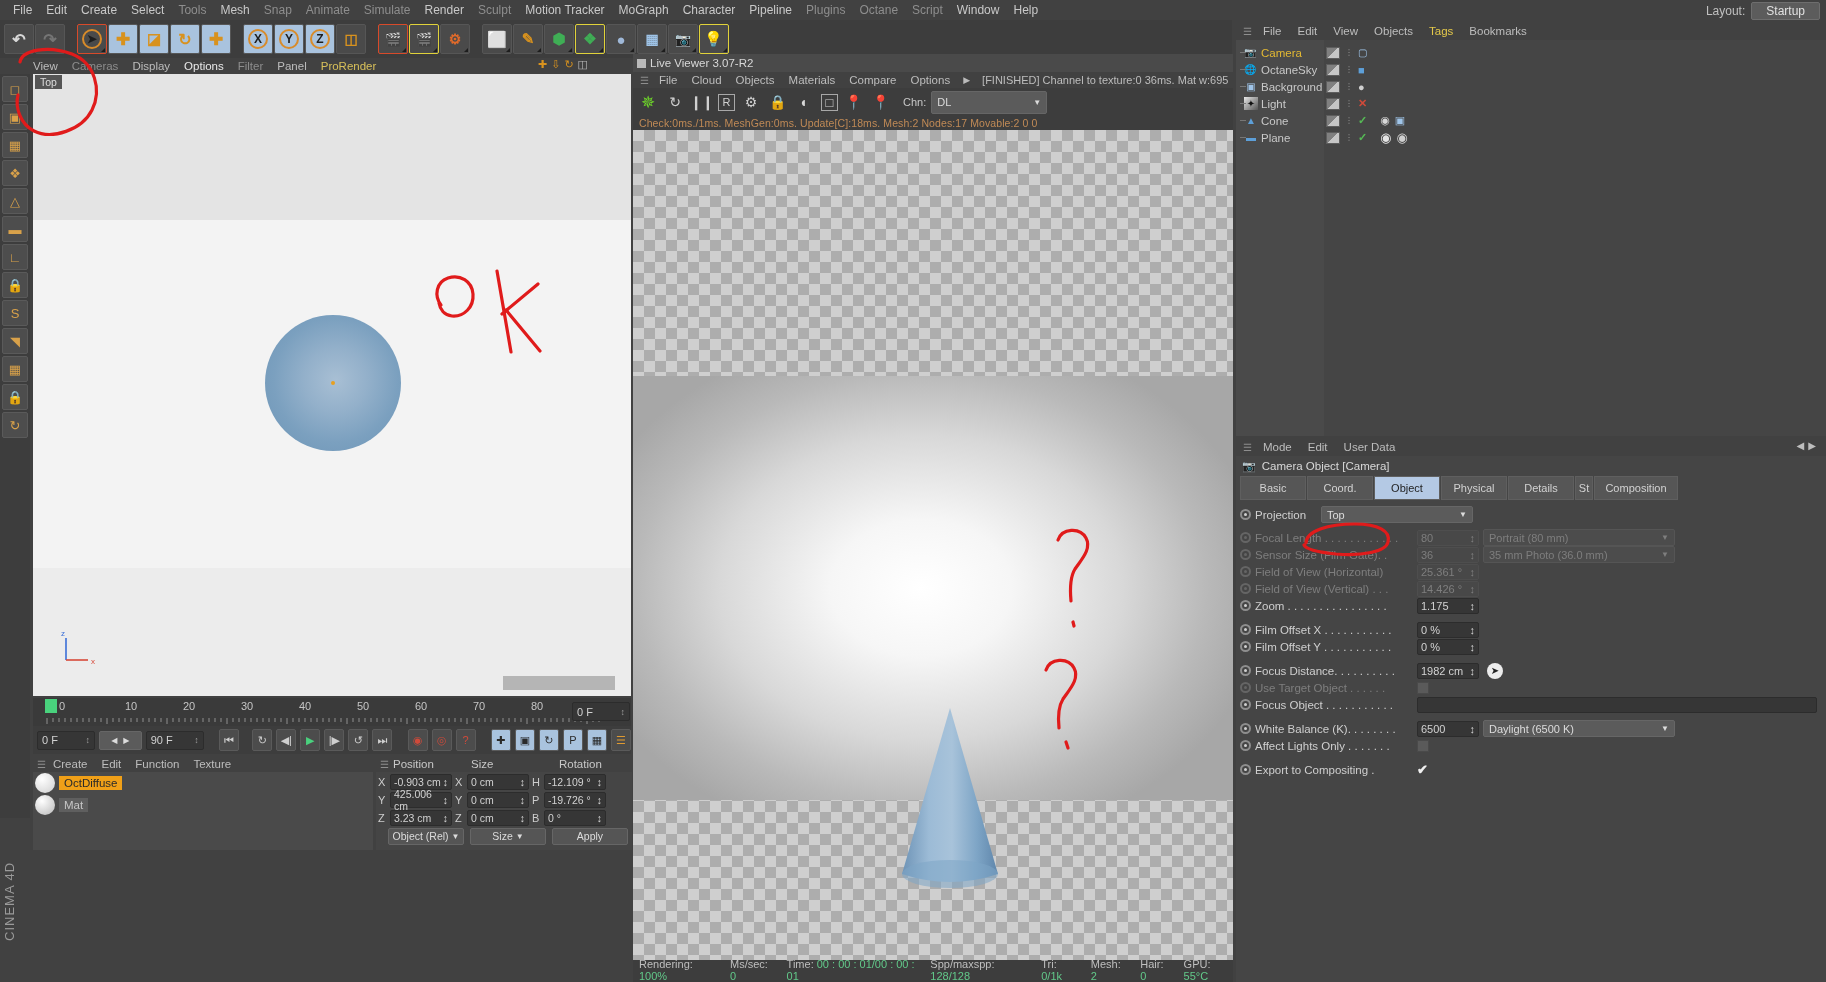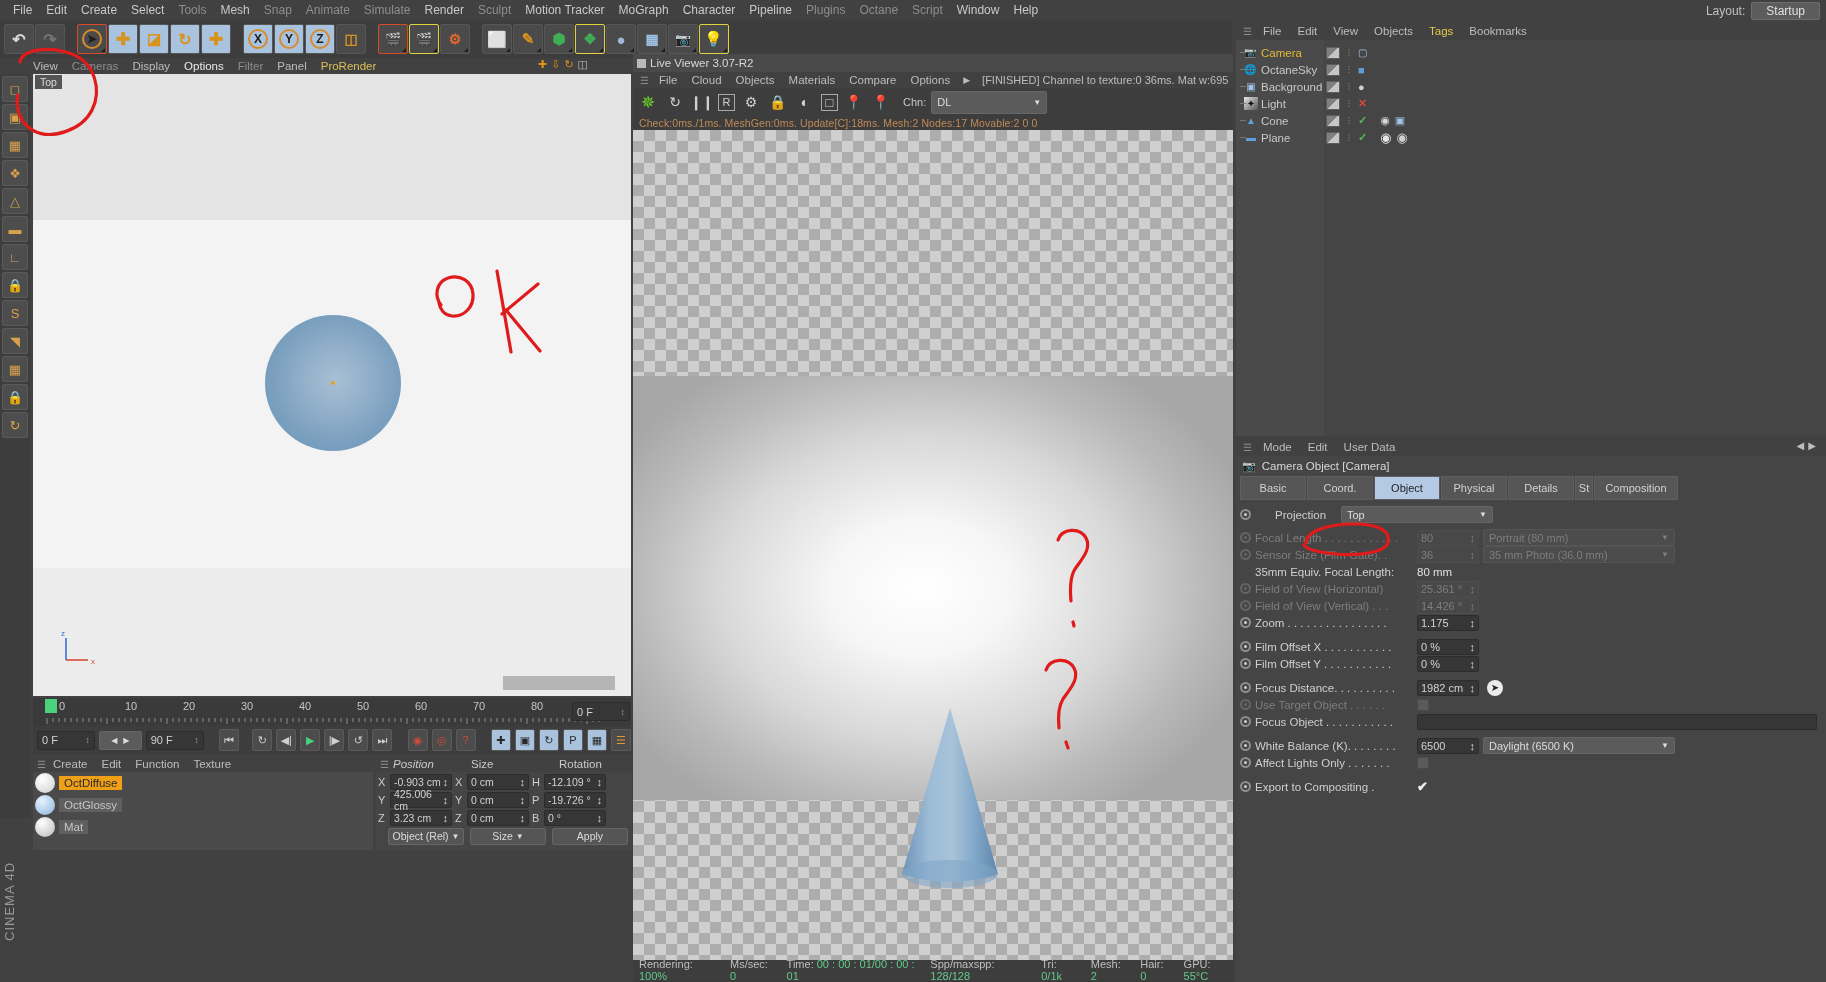--- a/index.html
+++ b/index.html
@@ -528,32 +528,28 @@
   <span class="mi">Edit</span>
   <span class="mi">Function</span>
   <span class="mi">Texture</span>
 </div>
 <div id="mat-list" class="abs">
   <div class="mat-row">
     <span class="mat-sw" style="background:radial-gradient(circle at 35% 30%,#fff,#cfcfcf);"></span>
     <span class="mat-name sel">OctDiffuse</span>
   </div>
   <div class="mat-row">
-    <span class="mat-sw" style="background:radial-gradient(circle at 35% 30%,#e8f2ff,#8ab4da);"></span>
-    <span class="mat-name sel2">OctGlossy</span>
-  </div>
-  <div class="mat-row">
     <span class="mat-sw" style="background:radial-gradient(circle at 35% 30%,#fff,#b8b8b8);"></span>
     <span class="mat-name sel2">Mat</span>
   </div>
 </div>
 
 <div id="coord-head" class="abs">
   <span style="color:#8e8e8e;font-size:10px;padding:0 4px;">☰</span>
-  <span style="width:78px;font-style:italic;">Position</span>
+  <span style="width:78px;">Position</span>
   <span style="width:88px;">Size</span>
   <span>Rotation</span>
 </div>
 <div id="coord-body" class="abs">
   <div class="crow">
     <span class="clabel">X</span>
     <span class="cfield">
         <span>-0.903 cm</span>
         <span class="sp">↕</span>
       </span>
@@ -771,21 +767,21 @@
     <div class="atab act">Object</div>
     <div class="atab">Physical</div>
     <div class="atab">Details</div>
     <div class="atab" style="min-width:18px;padding:0 2px;">St</div>
     <div class="atab" style="min-width:84px;">Composition</div>
   </div>
 
   <div style="height:6px;"></div>
   <div class="arow">
     <span class="radio"></span>
-    <span class="alabel" style="width:62px;margin-left:20px;">Projection</span>
+    <span class="alabel" style="width:62px;">Projection</span>
     <span class="asel w150">
         <span>Top</span>
         <span style="font-size:8px;">▼</span>
       </span>
   </div>
   <div style="height:6px;"></div>
   <div class="arow dim">
     <span class="radio dim"></span>
     <span class="alabel">Focal Length . . . . . . . . . . . .</span>
     <span class="afield dim">
@@ -801,24 +797,20 @@
     <span class="radio dim"></span>
     <span class="alabel">Sensor Size (Film Gate). .</span>
     <span class="afield dim">
         <span>36</span>
         <span class="sp">↕</span>
       </span>
     <span class="asel dim w190">
         <span>35 mm Photo (36.0 mm)</span>
         <span style="font-size:8px;">▼</span>
       </span>
-  </div>
-  <div class="arow" style="padding-left:19px;">
-    <span class="alabel" style="width:158px;">35mm Equiv. Focal Length:</span>
-    <span class="plain">80 mm</span>
   </div>
   <div class="arow dim">
     <span class="radio dim"></span>
     <span class="alabel">Field of View (Horizontal)</span>
     <span class="afield dim">
         <span>25.361 °</span>
         <span class="sp">↕</span>
       </span>
   </div>
   <div class="arow dim">

